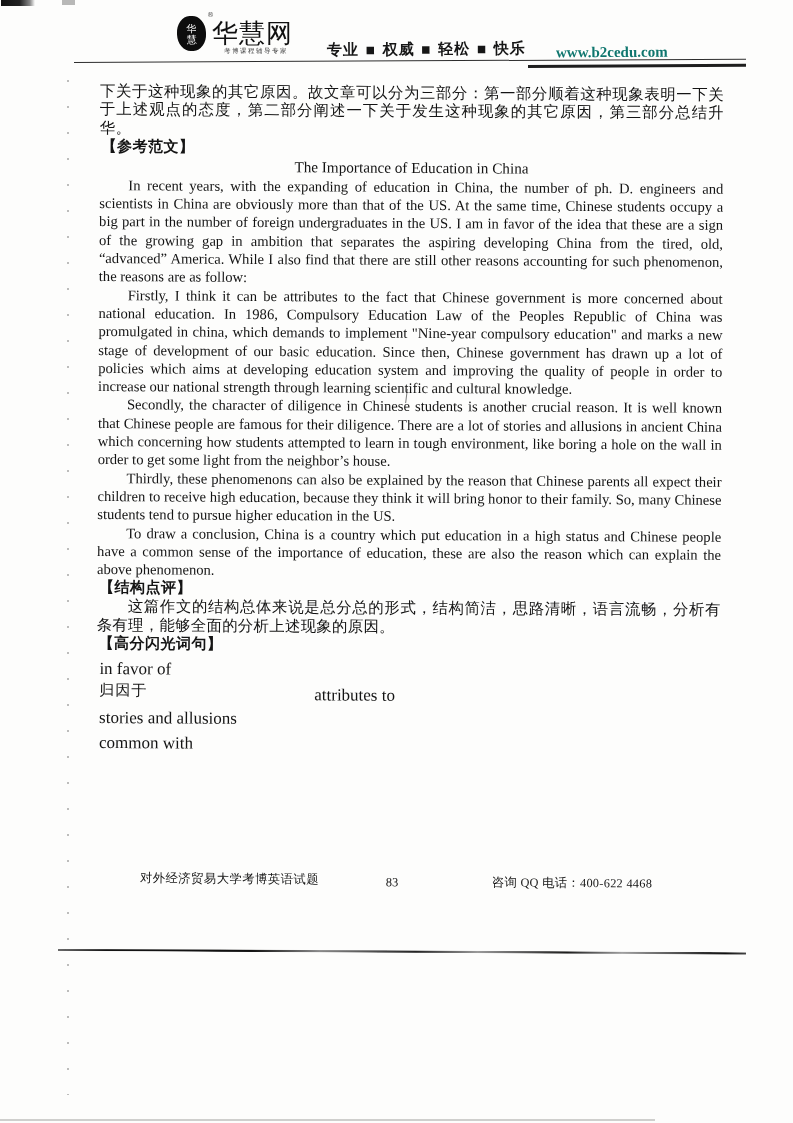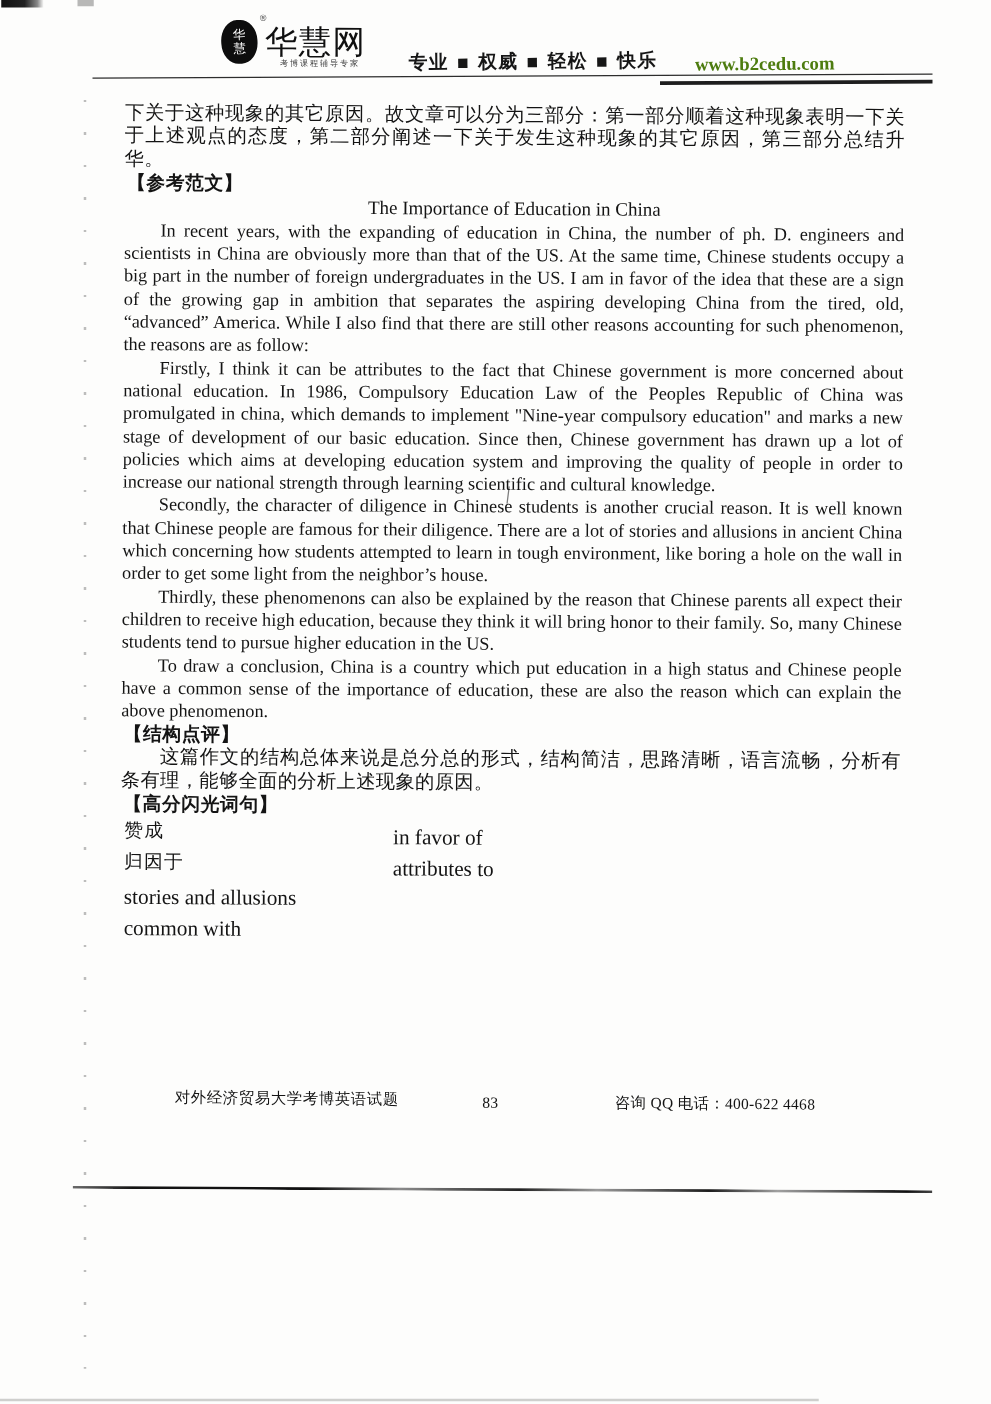--- a/index.html
+++ b/index.html
@@ -42,21 +42,21 @@
     font-family: "DejaVu Sans", "Liberation Sans", sans-serif;
     font-size: 26px; font-weight: normal; letter-spacing: 1px; color: #101010; }
   .brand-slogan { position: absolute; left: 224px; top: 47px; font-size: 6.5px; color: #3d3d3d;
     font-family: "DejaVu Sans", sans-serif; letter-spacing: 1.5px; filter: blur(.3px); }
   .tagline { position: absolute; left: 327px; top: 40px;
     font-family: "DejaVu Sans", "Liberation Sans", sans-serif;
     font-size: 15px; font-weight: bold; letter-spacing: 1px; color: #161616;
     transform: rotate(-0.5deg); }
   .website { position: absolute; left: 556px; top: 44px;
     font-family: "Liberation Serif", serif; font-size: 15px; font-weight: bold;
-    color: #4d7c0f; transform: rotate(-0.4deg); }
+    color: #0f766e; transform: rotate(-0.4deg); }
   .header-rule { position: absolute; left: 74px; top: 62px; width: 672px; height: 0;
     border-top: 1.7px solid #2d2d2d; transform: rotate(-0.28deg); transform-origin: left center; }
   .header-rule-thick { position: absolute; left: 528px; top: 64.5px; width: 218px; height: 2.6px;
     background: #1e1e1e; transform: rotate(-0.3deg); transform-origin: left center; }
 
   
   .content { position: absolute; left: 100px; top: 82px; width: 624px;
     transform: rotate(0.35deg); transform-origin: 0 0;
     font-size: 14.6px; line-height: 18.3px; text-align: justify; }
   .zh { font-size: 15.4px; letter-spacing: .3px; }
@@ -118,21 +118,20 @@
     <p class="essay-par">Thirdly, these phenomenons can also be explained by the reason that Chinese parents all expect their children to receive high education, because they think it will bring honor to their family. So, many Chinese students tend to pursue higher education in the US.</p>
     <p class="essay-par">To draw a conclusion, China is a country which put education in a high status and Chinese people have a common sense of the importance of education, these are also the reason which can explain the above phenomenon.</p>
 
     <div class="section-heading">【结构点评】</div>
     <p class="zh struct-comment">这篇作文的结构总体来说是总分总的形式，结构简洁，思路清晰，语言流畅，分析有条有理，能够全面的分析上述现象的原因。</p>
 
     <div class="section-heading">【高分闪光词句】</div>
 
     <div class="vocab">
       <div class="vocab-row">
-        <span class="vocab-zh">赞成</span>
         <span class="vocab-en">in favor of</span>
       </div>
       <div class="vocab-row">
         <span class="vocab-zh">归因于</span>
         <span class="vocab-en">attributes to</span>
       </div>
       <div class="vocab-row">
         <span class="vocab-en">stories and allusions</span>
       </div>
       <div class="vocab-row">

